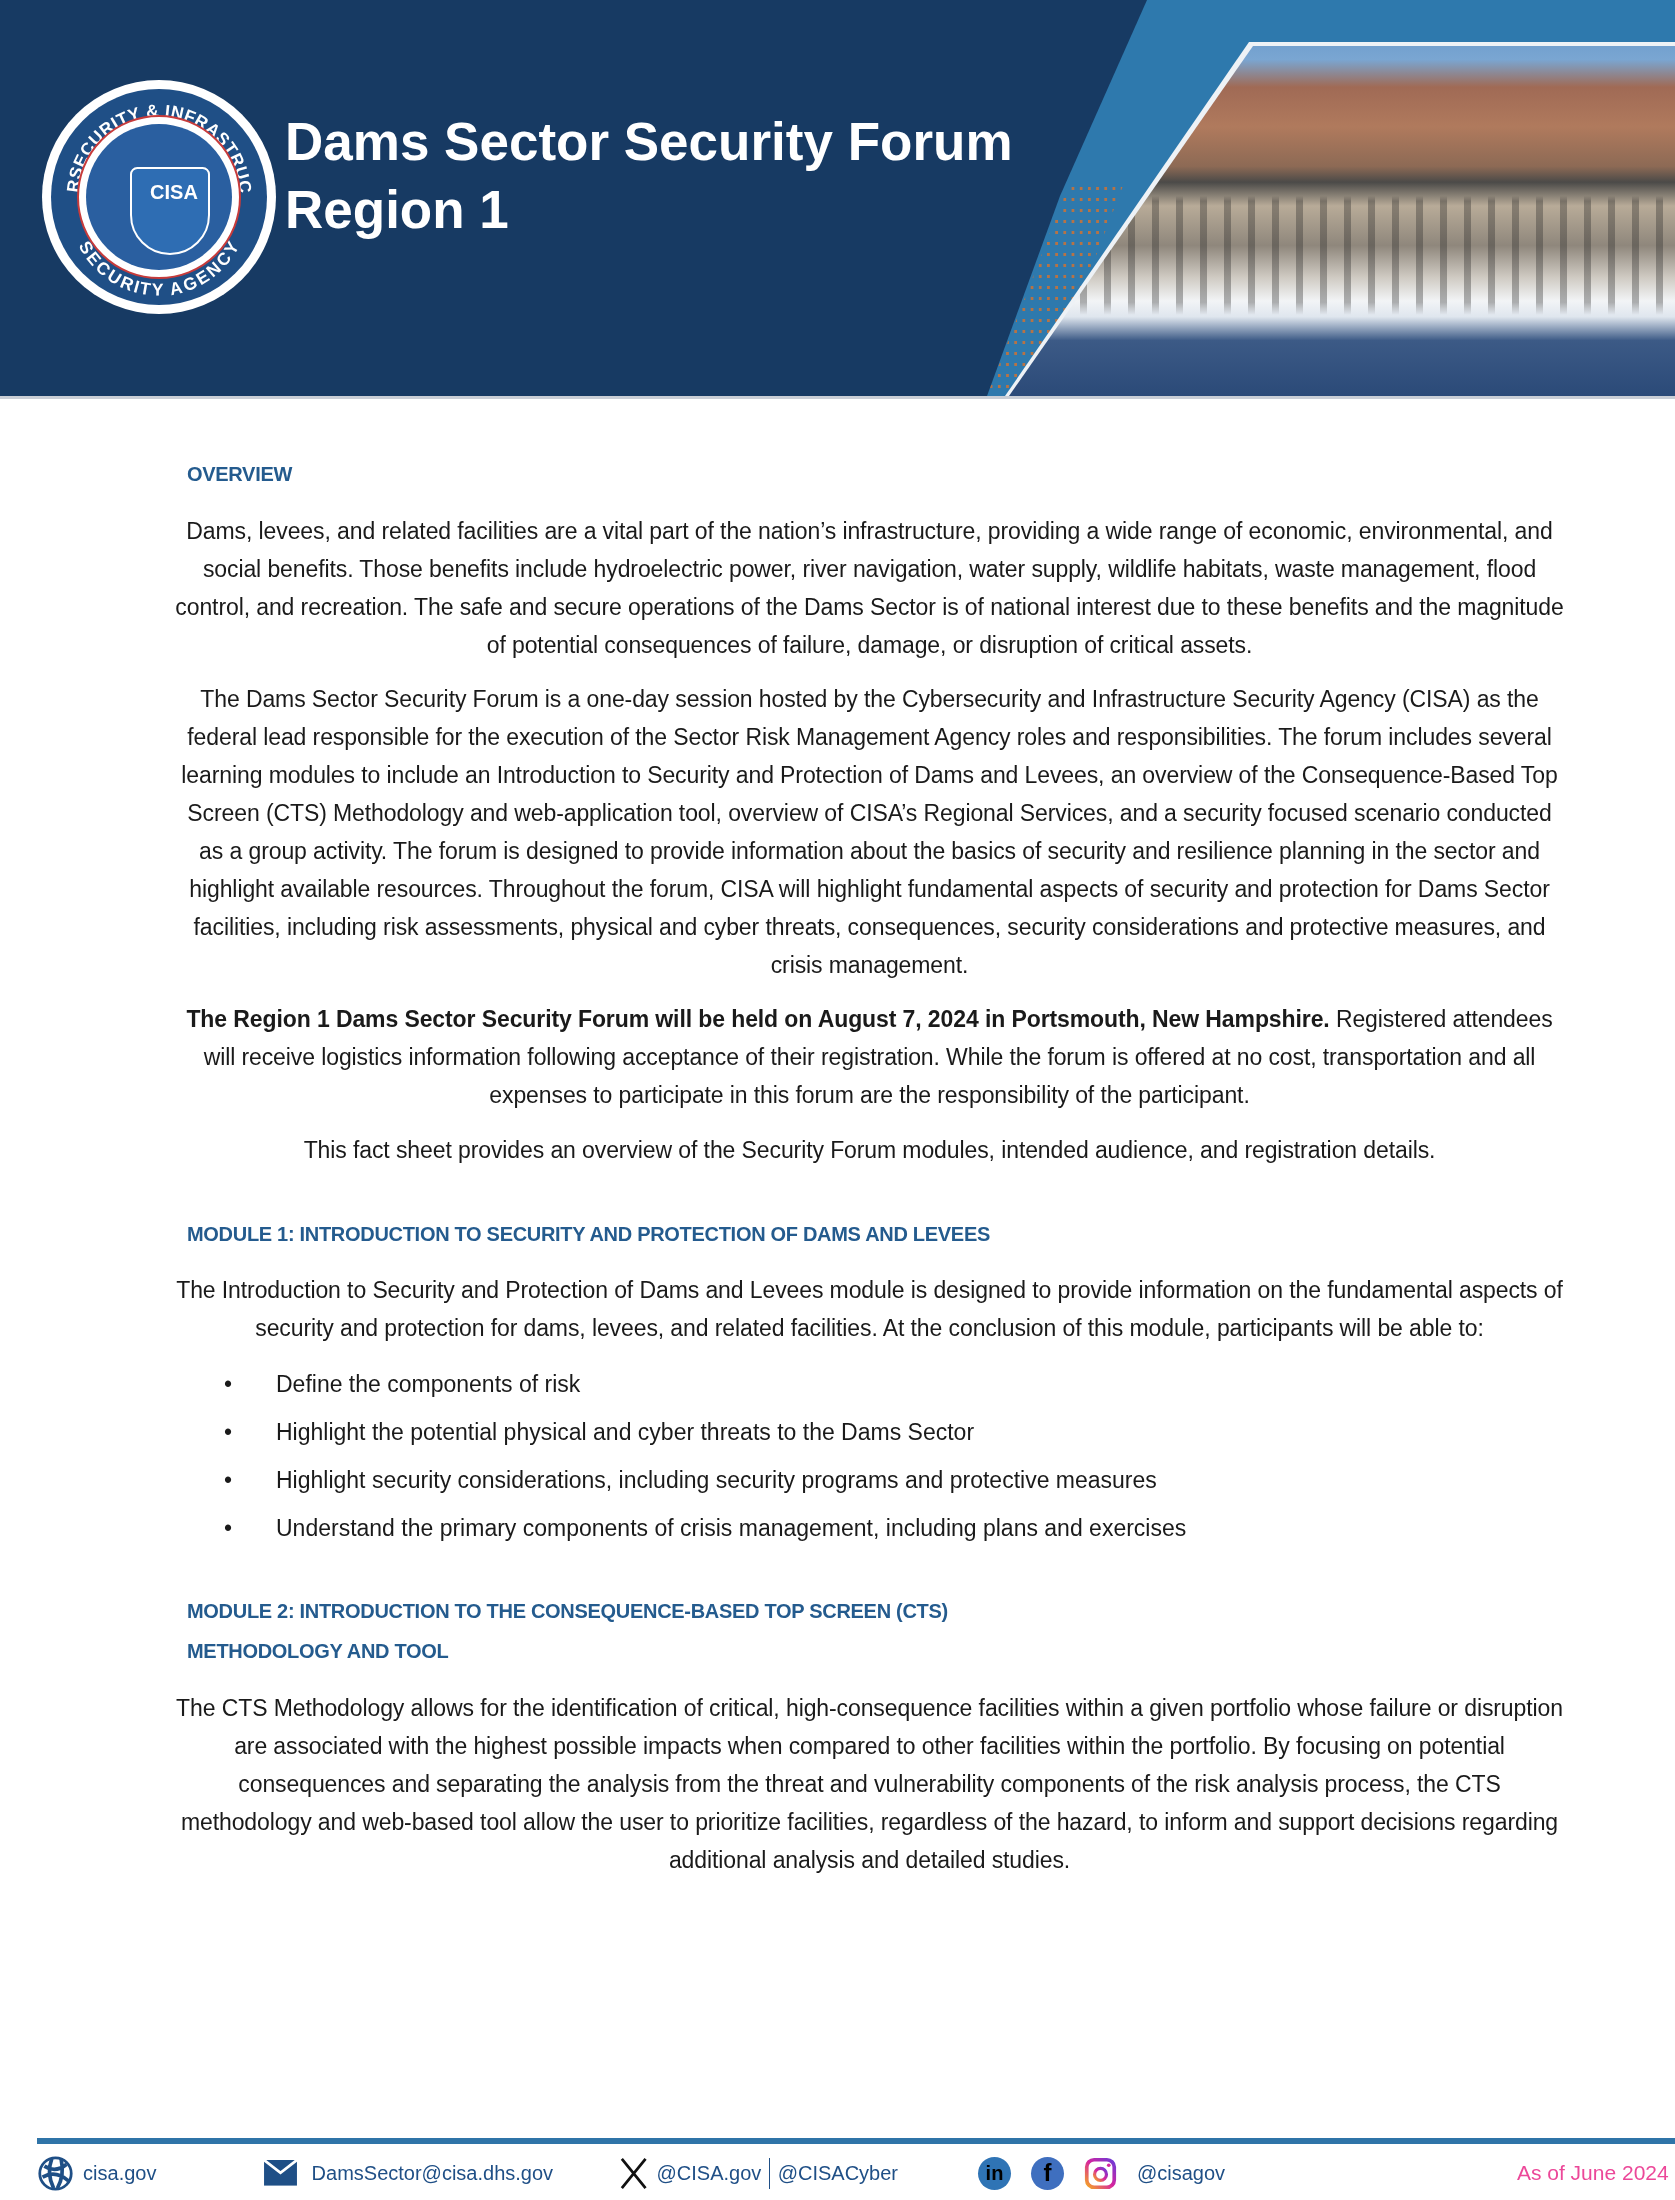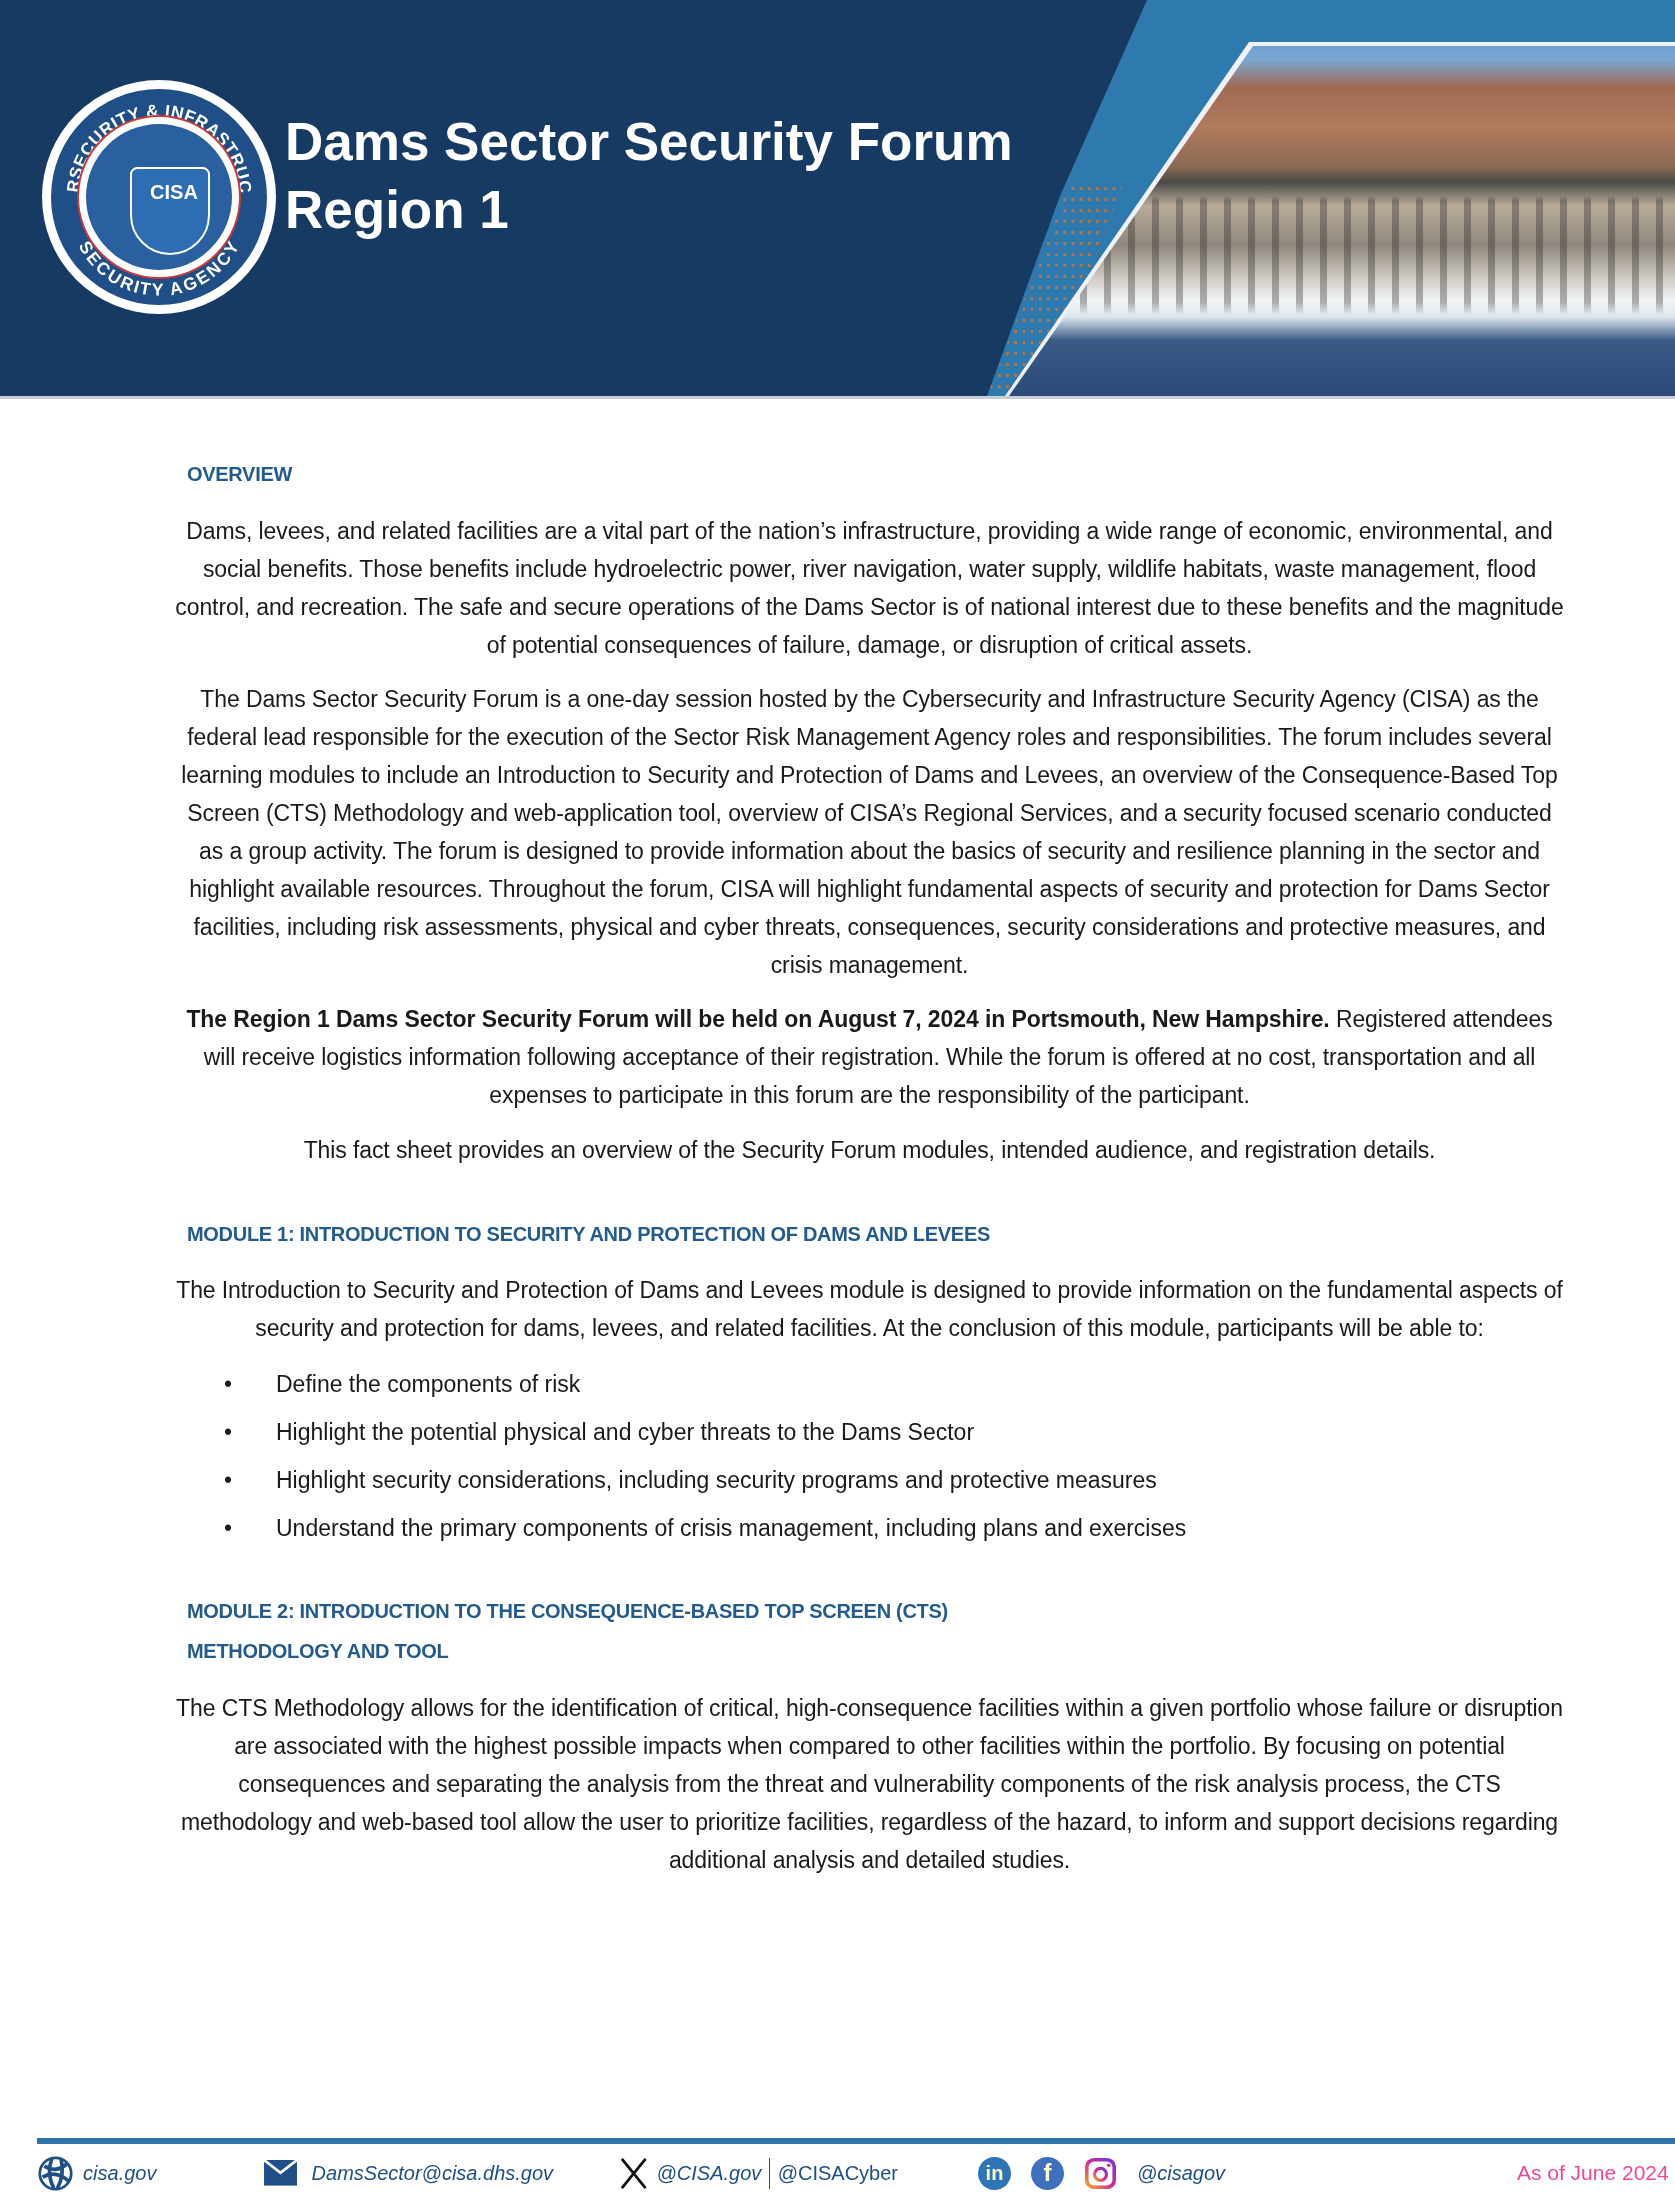--- a/index.html
+++ b/index.html
@@ -43,22 +43,22 @@
   .ul { margin:0; padding:0; list-style:none; }
   .li { position:relative; padding-left:101px; font-size:23px; line-height:48px; }
   .li .bullet { position:absolute; left:49px; top:0; }
   .mb14 { margin-bottom:12.8px; }
   .mb18 { margin-bottom:16.4px; }
 
   
   .footer-line { position:absolute; left:37px; top:2138px; width:1639px; height:5.5px; background:#2f74a8; }
   .footer { position:absolute; left:37px; top:2153px; width:1639px; height:40px; font-size:20px; color:#1f4f86; }
   .f-item { position:absolute; top:0; height:40px; display:flex; align-items:center; }
-  .f-item span.txt { margin-left:9.1px;font-style:italic; }
-  .ic-circle { width:33px; height:33px; border-radius:50%; display:inline-flex; align-items:center; justify-content:center; color:#fef9c3; font-weight:bold; font-size:20px; }
+  .f-item span.txt { margin-left:9.1px; }
+  .ic-circle { width:33px; height:33px; border-radius:50%; display:inline-flex; align-items:center; justify-content:center; color:#000000; font-weight:bold; font-size:20px; }
   .asof { position:absolute; right:7.3px; top:0; line-height:40px; color:#ec4899; font-size:21px; }
 </style>
 </head>
 <body>
 
 <div class="header">
   <div class="band"></div>
   <div class="dots"></div>
   <div class="photo-frame"></div>
   <div class="photo"></div>

